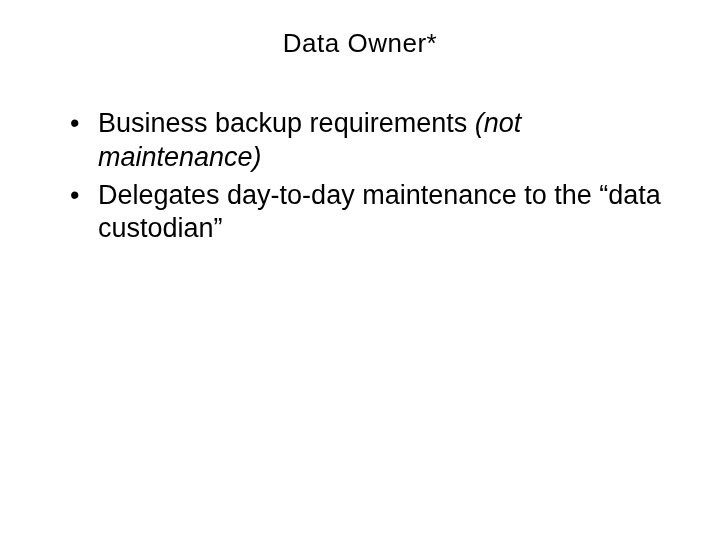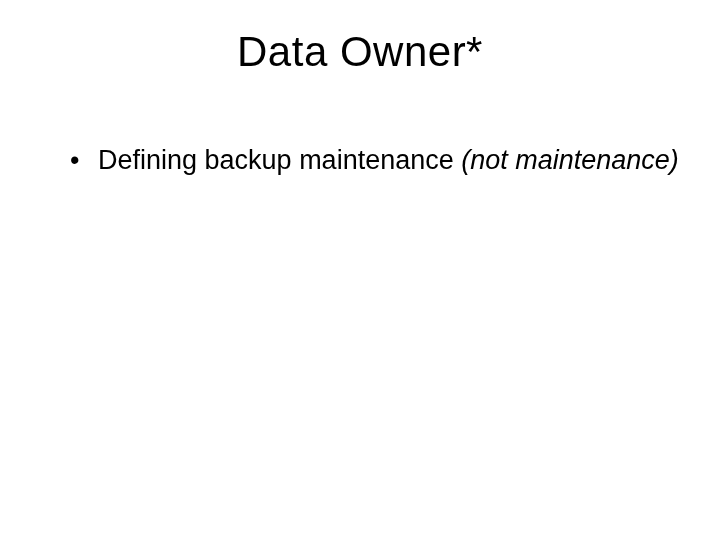--- a/index.html
+++ b/index.html
@@ -10,24 +10,24 @@
     font-family: Arial, Helvetica, sans-serif;
     color: #000000;
     overflow: hidden;
   }
   .slide {
     width: 100%;
     height: 100%;
     padding: 28px 30px 40px 30px;
   }
   .title {
-    font-size: 42px;
+    font-size: 26px;
     font-weight: 400;
     text-align: center;
-    margin-bottom: 68px;
+    margin-bottom: 48px;
     letter-spacing: 0.5px;
   }
   .bullets {
     list-style: none;
     padding-left: 40px;
   }
   .bullets li {
     font-size: 27px;
     line-height: 1.25;
     margin-bottom: 4px;
@@ -45,16 +45,19 @@
     font-style: italic;
   }
 </style>
 </head>
 <body>
 
 <div class="slide">
   <h1 class="title">Data Owner*</h1>
   <ul class="bullets">
     <li>
-      <span>Defining backup maintenance </span><span class="italic">(not maintenance)</span>
+      <span>Business backup requirements </span><span class="italic">(not maintenance)</span>
+    </li>
+    <li>
+      <span>Delegates day-to-day maintenance to the “data custodian”</span>
     </li>
   </ul>
 </div>
 
 </body></html>

